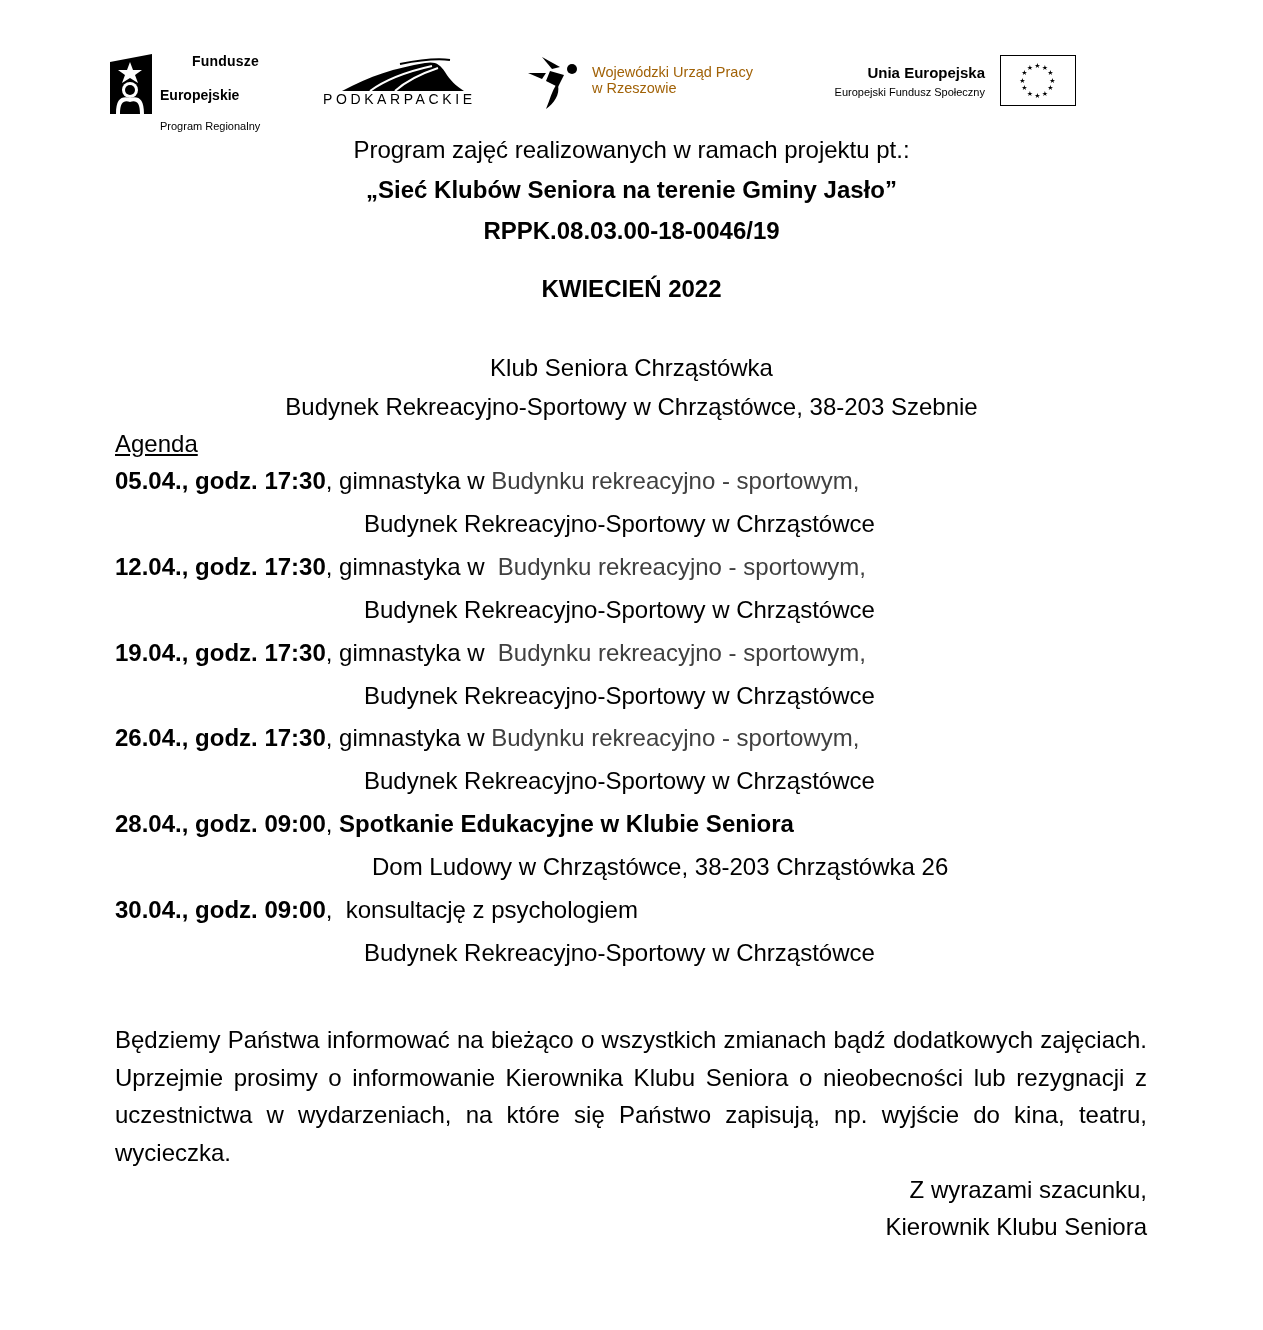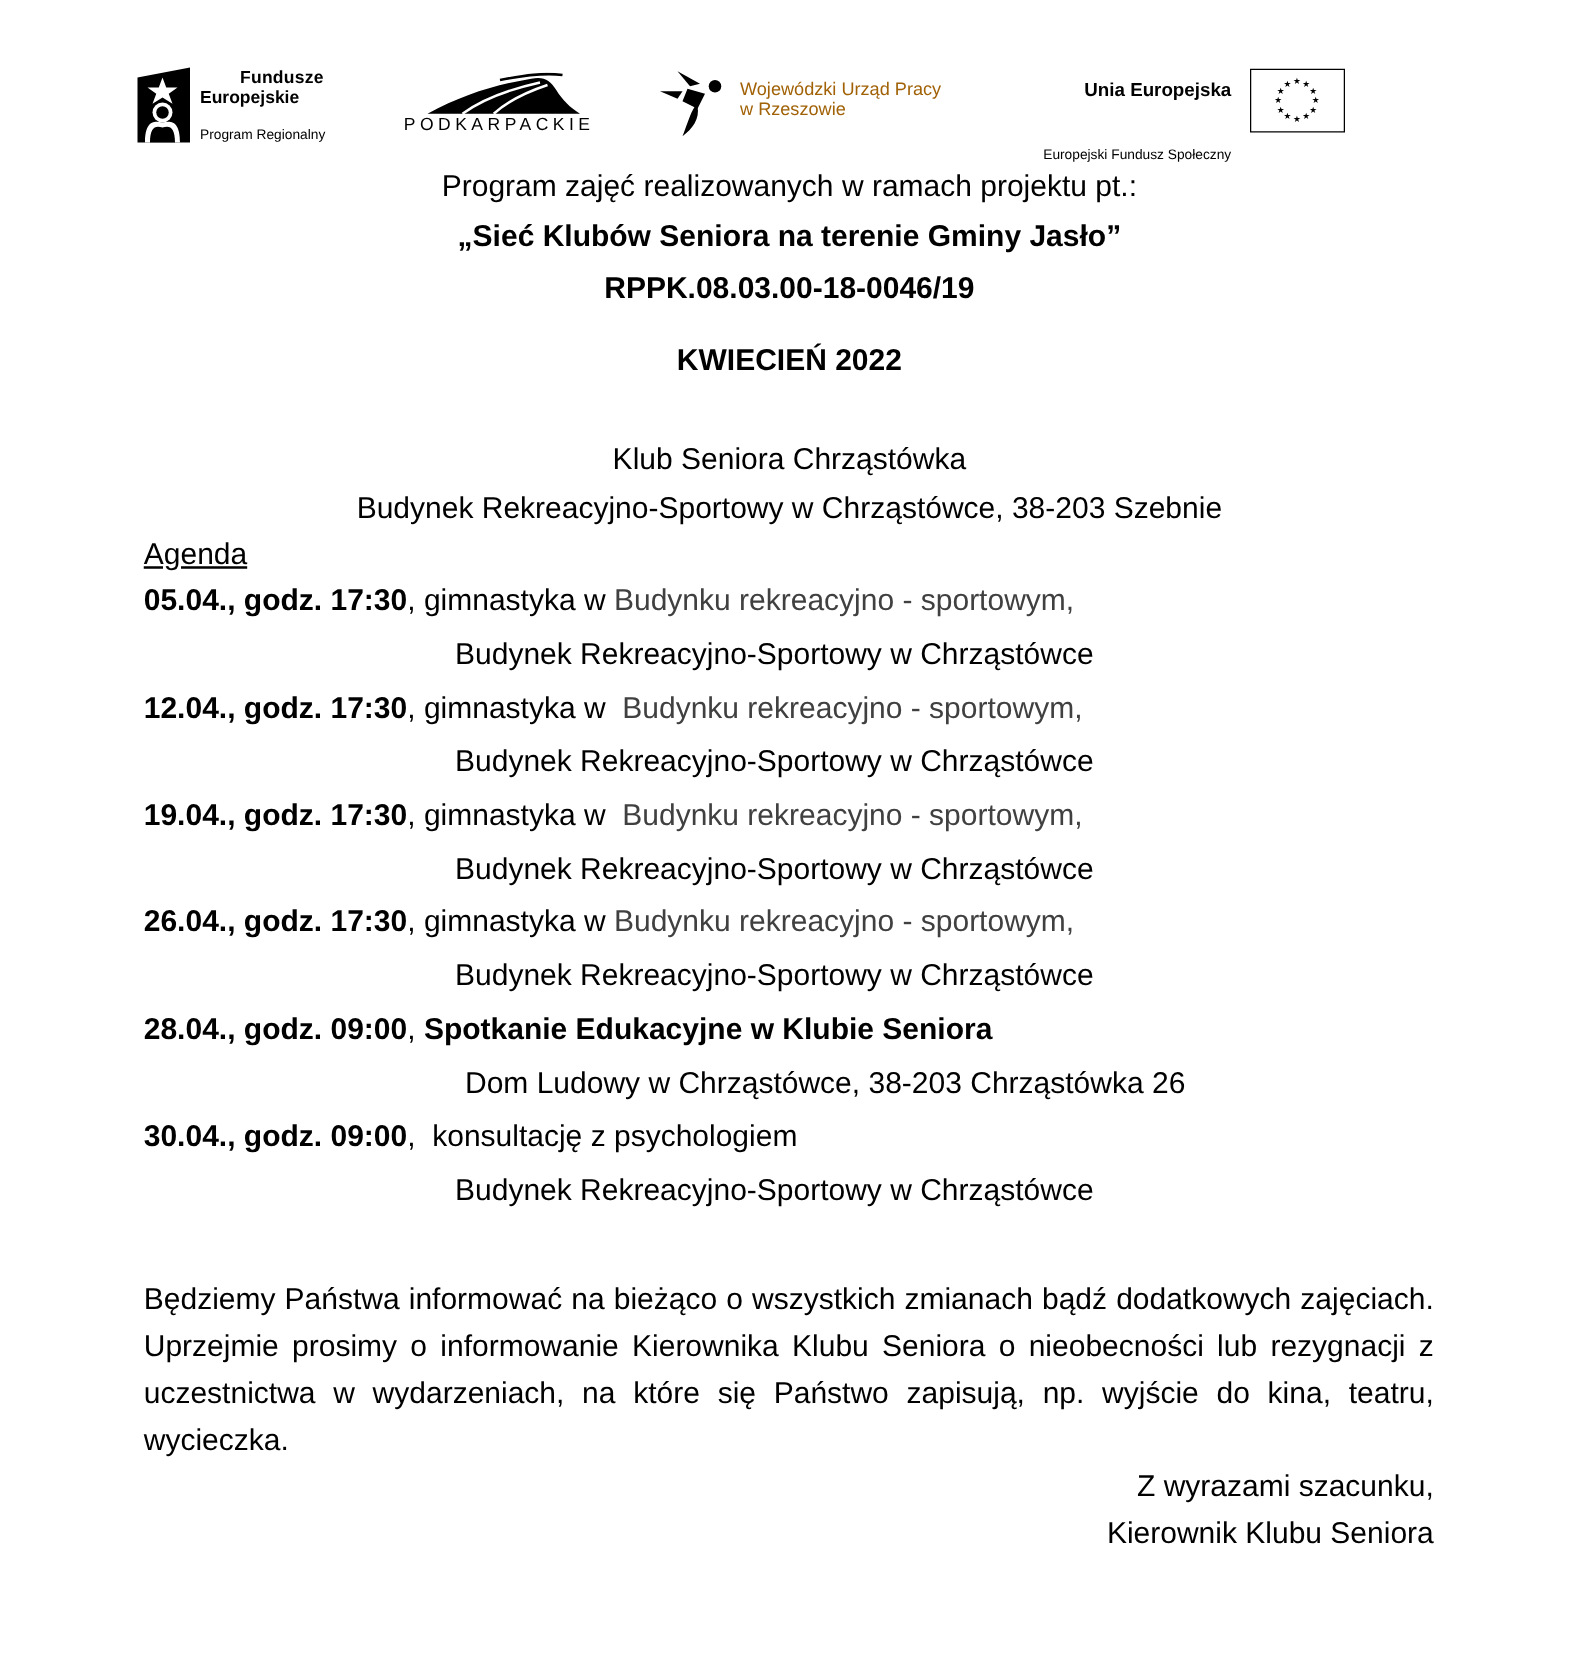--- a/index.html
+++ b/index.html
@@ -1,26 +1,26 @@
 <!DOCTYPE html>
 <html><head>
 <meta charset="utf-8">
 <style>
   html, body { margin:0; padding:0; background:#ffffff; }
   body { width:1263px; height:1330px; position:relative; overflow:hidden;
          font-family:"Liberation Sans", sans-serif; color:#000; }
   .abs { position:absolute; }
   .fe-text { position:absolute; left:160px; top:54px; line-height:1; }
   .fe-t1 { font-size:14px; font-weight:bold; display:block; letter-spacing:0.2px;padding-left:32px; }
-  .fe-t2 { font-size:14px; font-weight:bold; display:block; margin-top:2px; }
+  .fe-t2 { font-size:14px; font-weight:bold; display:block; margin-top:20px; }
   .fe-t3 { font-size:11px; display:block; margin-top:19px; }
   .podk-text { position:absolute; left:323px; top:91px; font-size:14px; letter-spacing:3.6px; }
   .wup-text { position:absolute; left:592px; top:64px; font-size:14.5px; line-height:1.12; color:#a16207; }
   .ue-t1 { position:absolute; right:278px; top:64px; font-size:15px; font-weight:bold; text-align:right; }
-  .ue-t2 { position:absolute; right:278px; top:86px; font-size:11px; text-align:right;margin-top:32px; }
+  .ue-t2 { position:absolute; right:278px; top:86px; font-size:11px; text-align:right; }
   .eu-flag { position:absolute; left:1000px; top:55px; width:76px; height:51px; border:1.5px solid #000; box-sizing:border-box; }
 
   
   .center { position:absolute; left:0; width:1263px; text-align:center; }
   .t-regular { font-size:24px; }
   .t-bold { font-size:24px; font-weight:bold; }
 
   .line { position:absolute; font-size:24px; white-space:nowrap; }
   .b { font-weight:bold; }
   .grey { color:#404040; }

